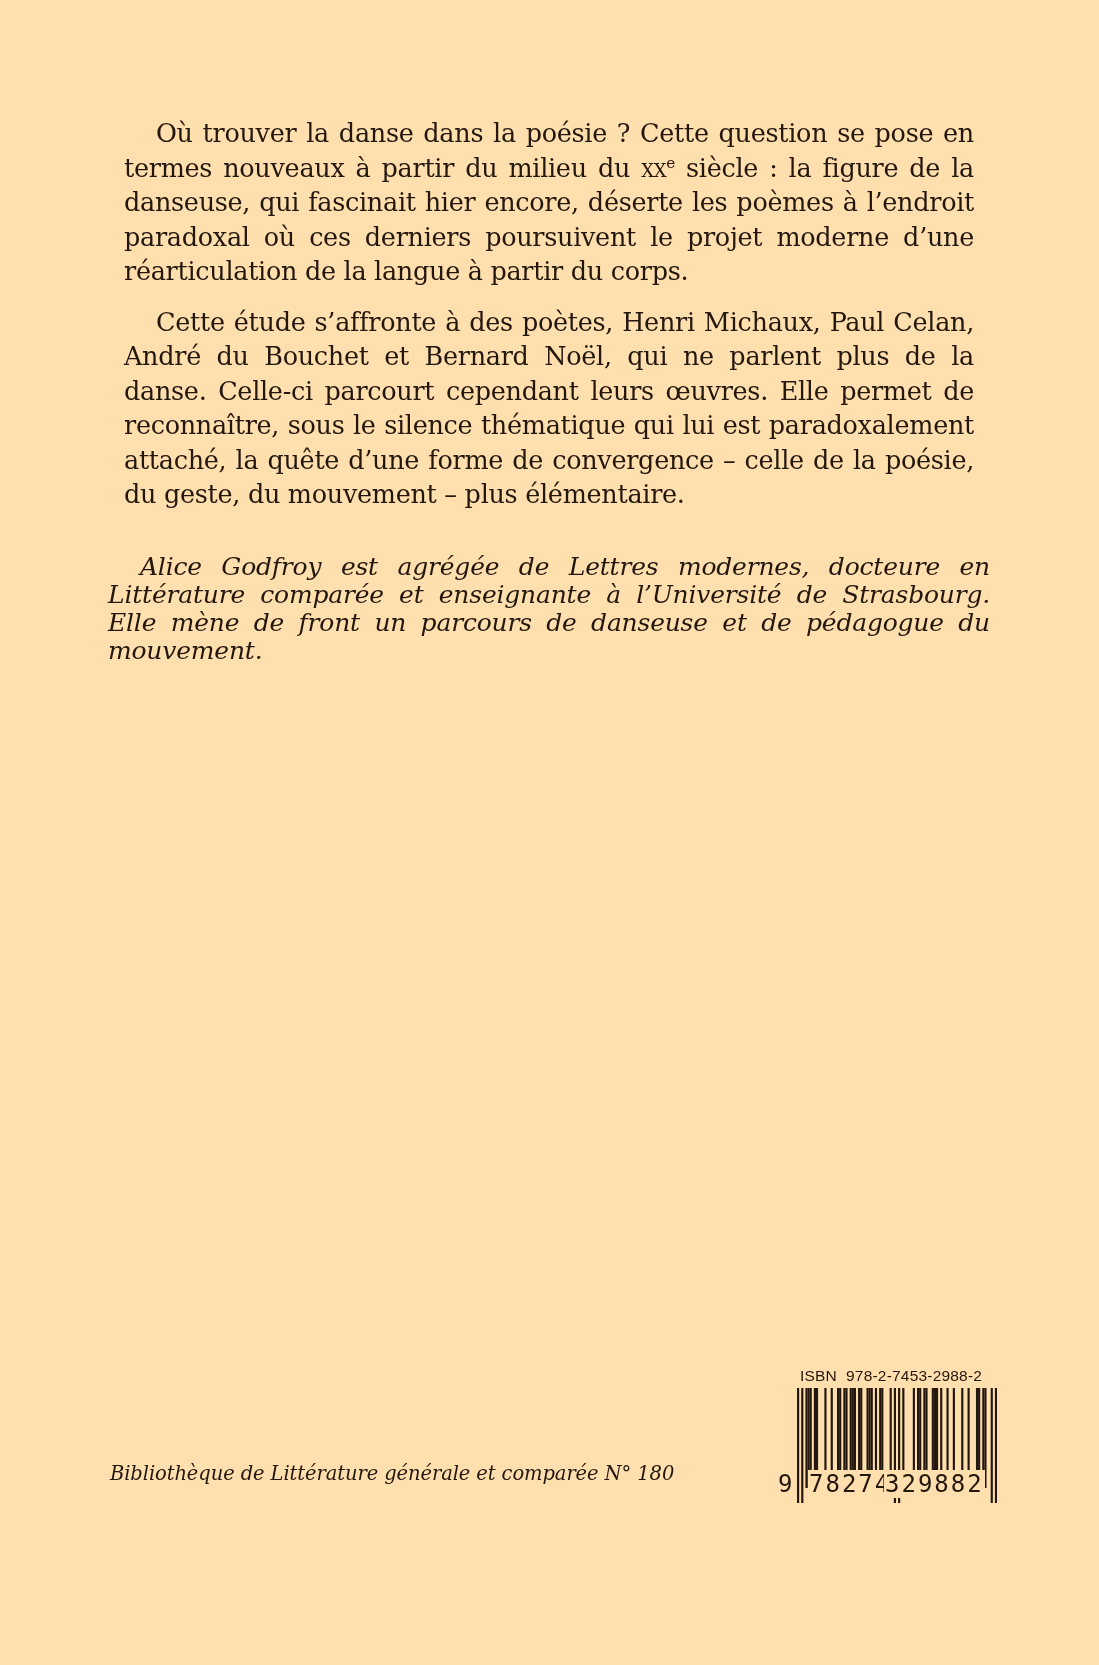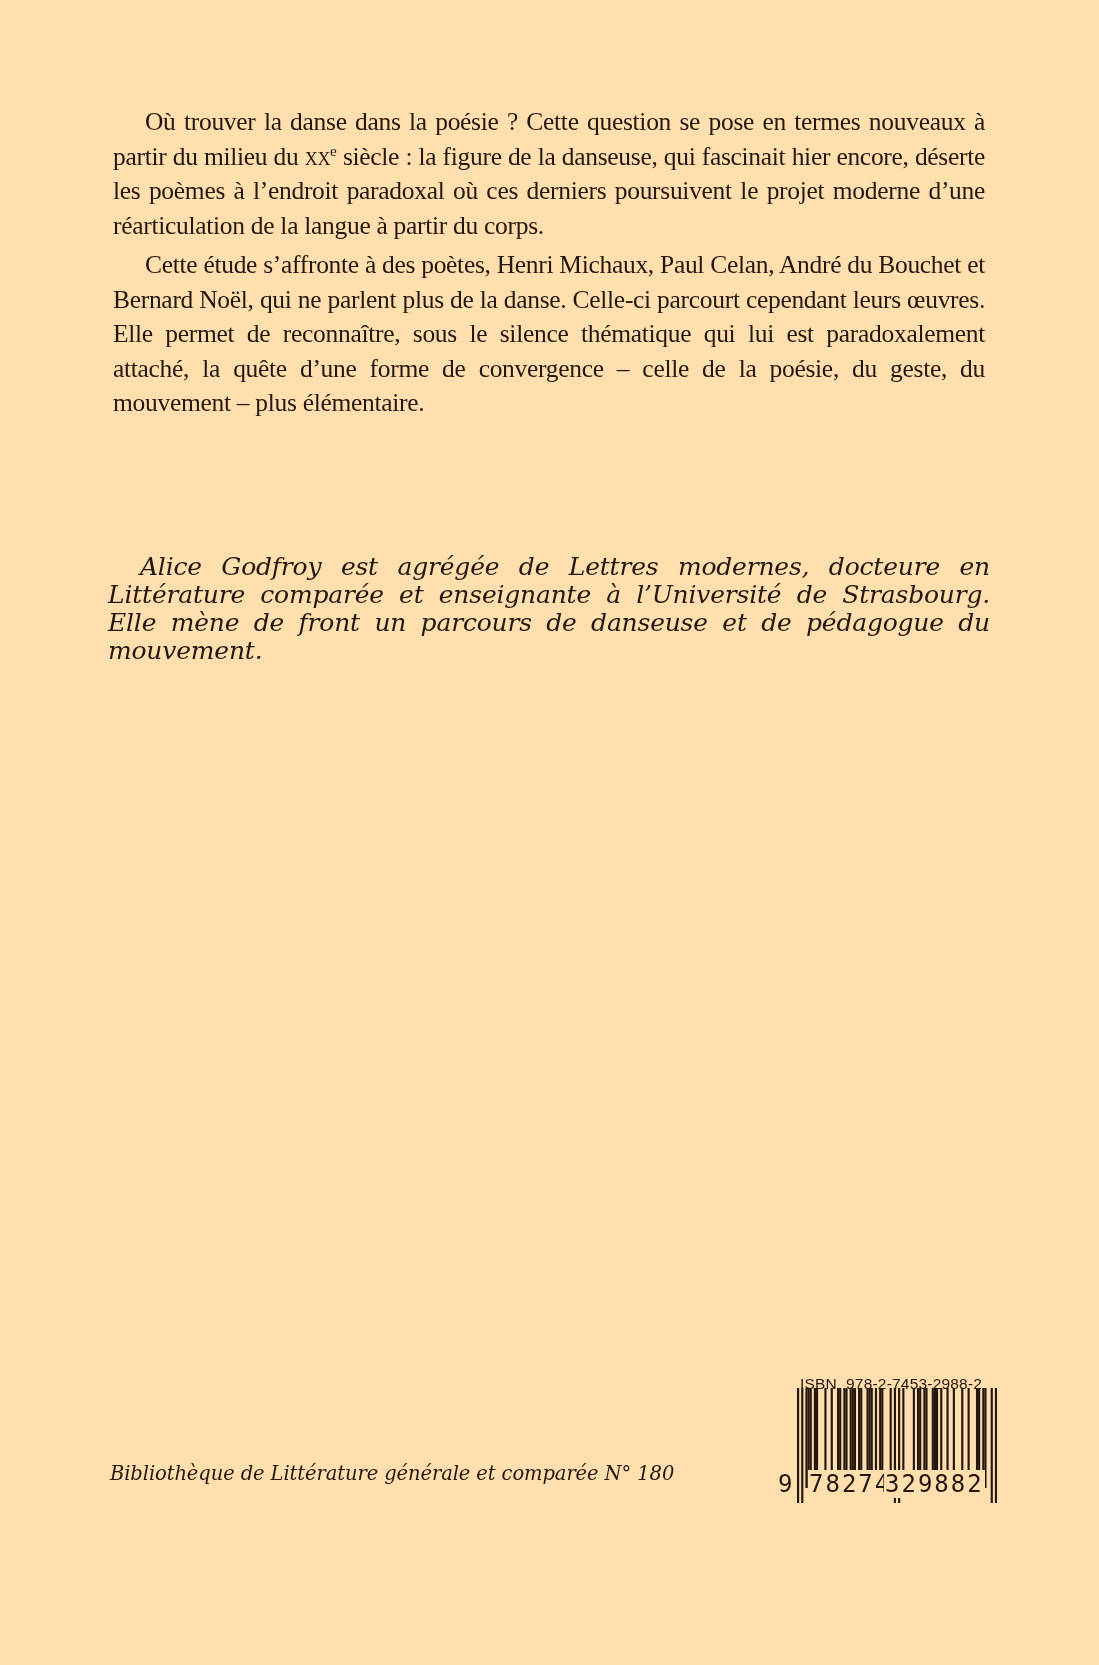--- a/index.html
+++ b/index.html
@@ -9,38 +9,38 @@
     color: #24170e;
     font-family: "DejaVu Serif", "Liberation Serif", serif;
     position: relative;
     overflow: hidden;
   }
   .blurb {
     position: absolute; left: 108px; top: 100px; width: 882px;
     font-size: 25.5px; line-height: 34.5px; text-align: justify;
     letter-spacing: -0.3px;
   }
-  .blurb p { margin: 5px; text-indent: 32px; font-family: Liberation Serif, serif; }
+  .blurb p { margin: 16px; text-indent: 32px; }
   .bio {
     position: absolute; left: 108px; top: 553px; width: 882px;
     font-style: italic; font-size: 25px; line-height: 28px; text-align: justify;
     letter-spacing: -0.2px;
   }
   .bio p { margin: 0; text-indent: 32px; }
   sup { font-size: 60%; line-height: 0; vertical-align: super; }
   .sc { font-variant: small-caps; text-transform: lowercase; }
   .series {
     position: absolute; left: 110px; top: 1462px;
     font-style: italic; font-size: 19.5px; letter-spacing: -0.1px;
   }
   .isbn-block {
     position: absolute; left: 770px; top: 1367px; width: 240px;
   }
   .isbn-label {
-    position: absolute; left: 30px; top: 8px;
+    position: absolute; left: 30px; top: 0px;
     font-family: "Liberation Sans", sans-serif; font-size: 15.5px; letter-spacing: 0.2px;
     white-space: nowrap;
   }
   .barcode { position: absolute; left: 27px; top: 21px; width: 200px; height: 130px; }
   .barcode svg { display: block; }
   .digit-lead, .digits-left, .digits-right {
     position: absolute; top: 103px;
     font-family: "DejaVu Sans Mono", "Liberation Mono", monospace;
     font-size: 24px; letter-spacing: 2px; background: #FFDFAE; line-height: 28px;
   }

